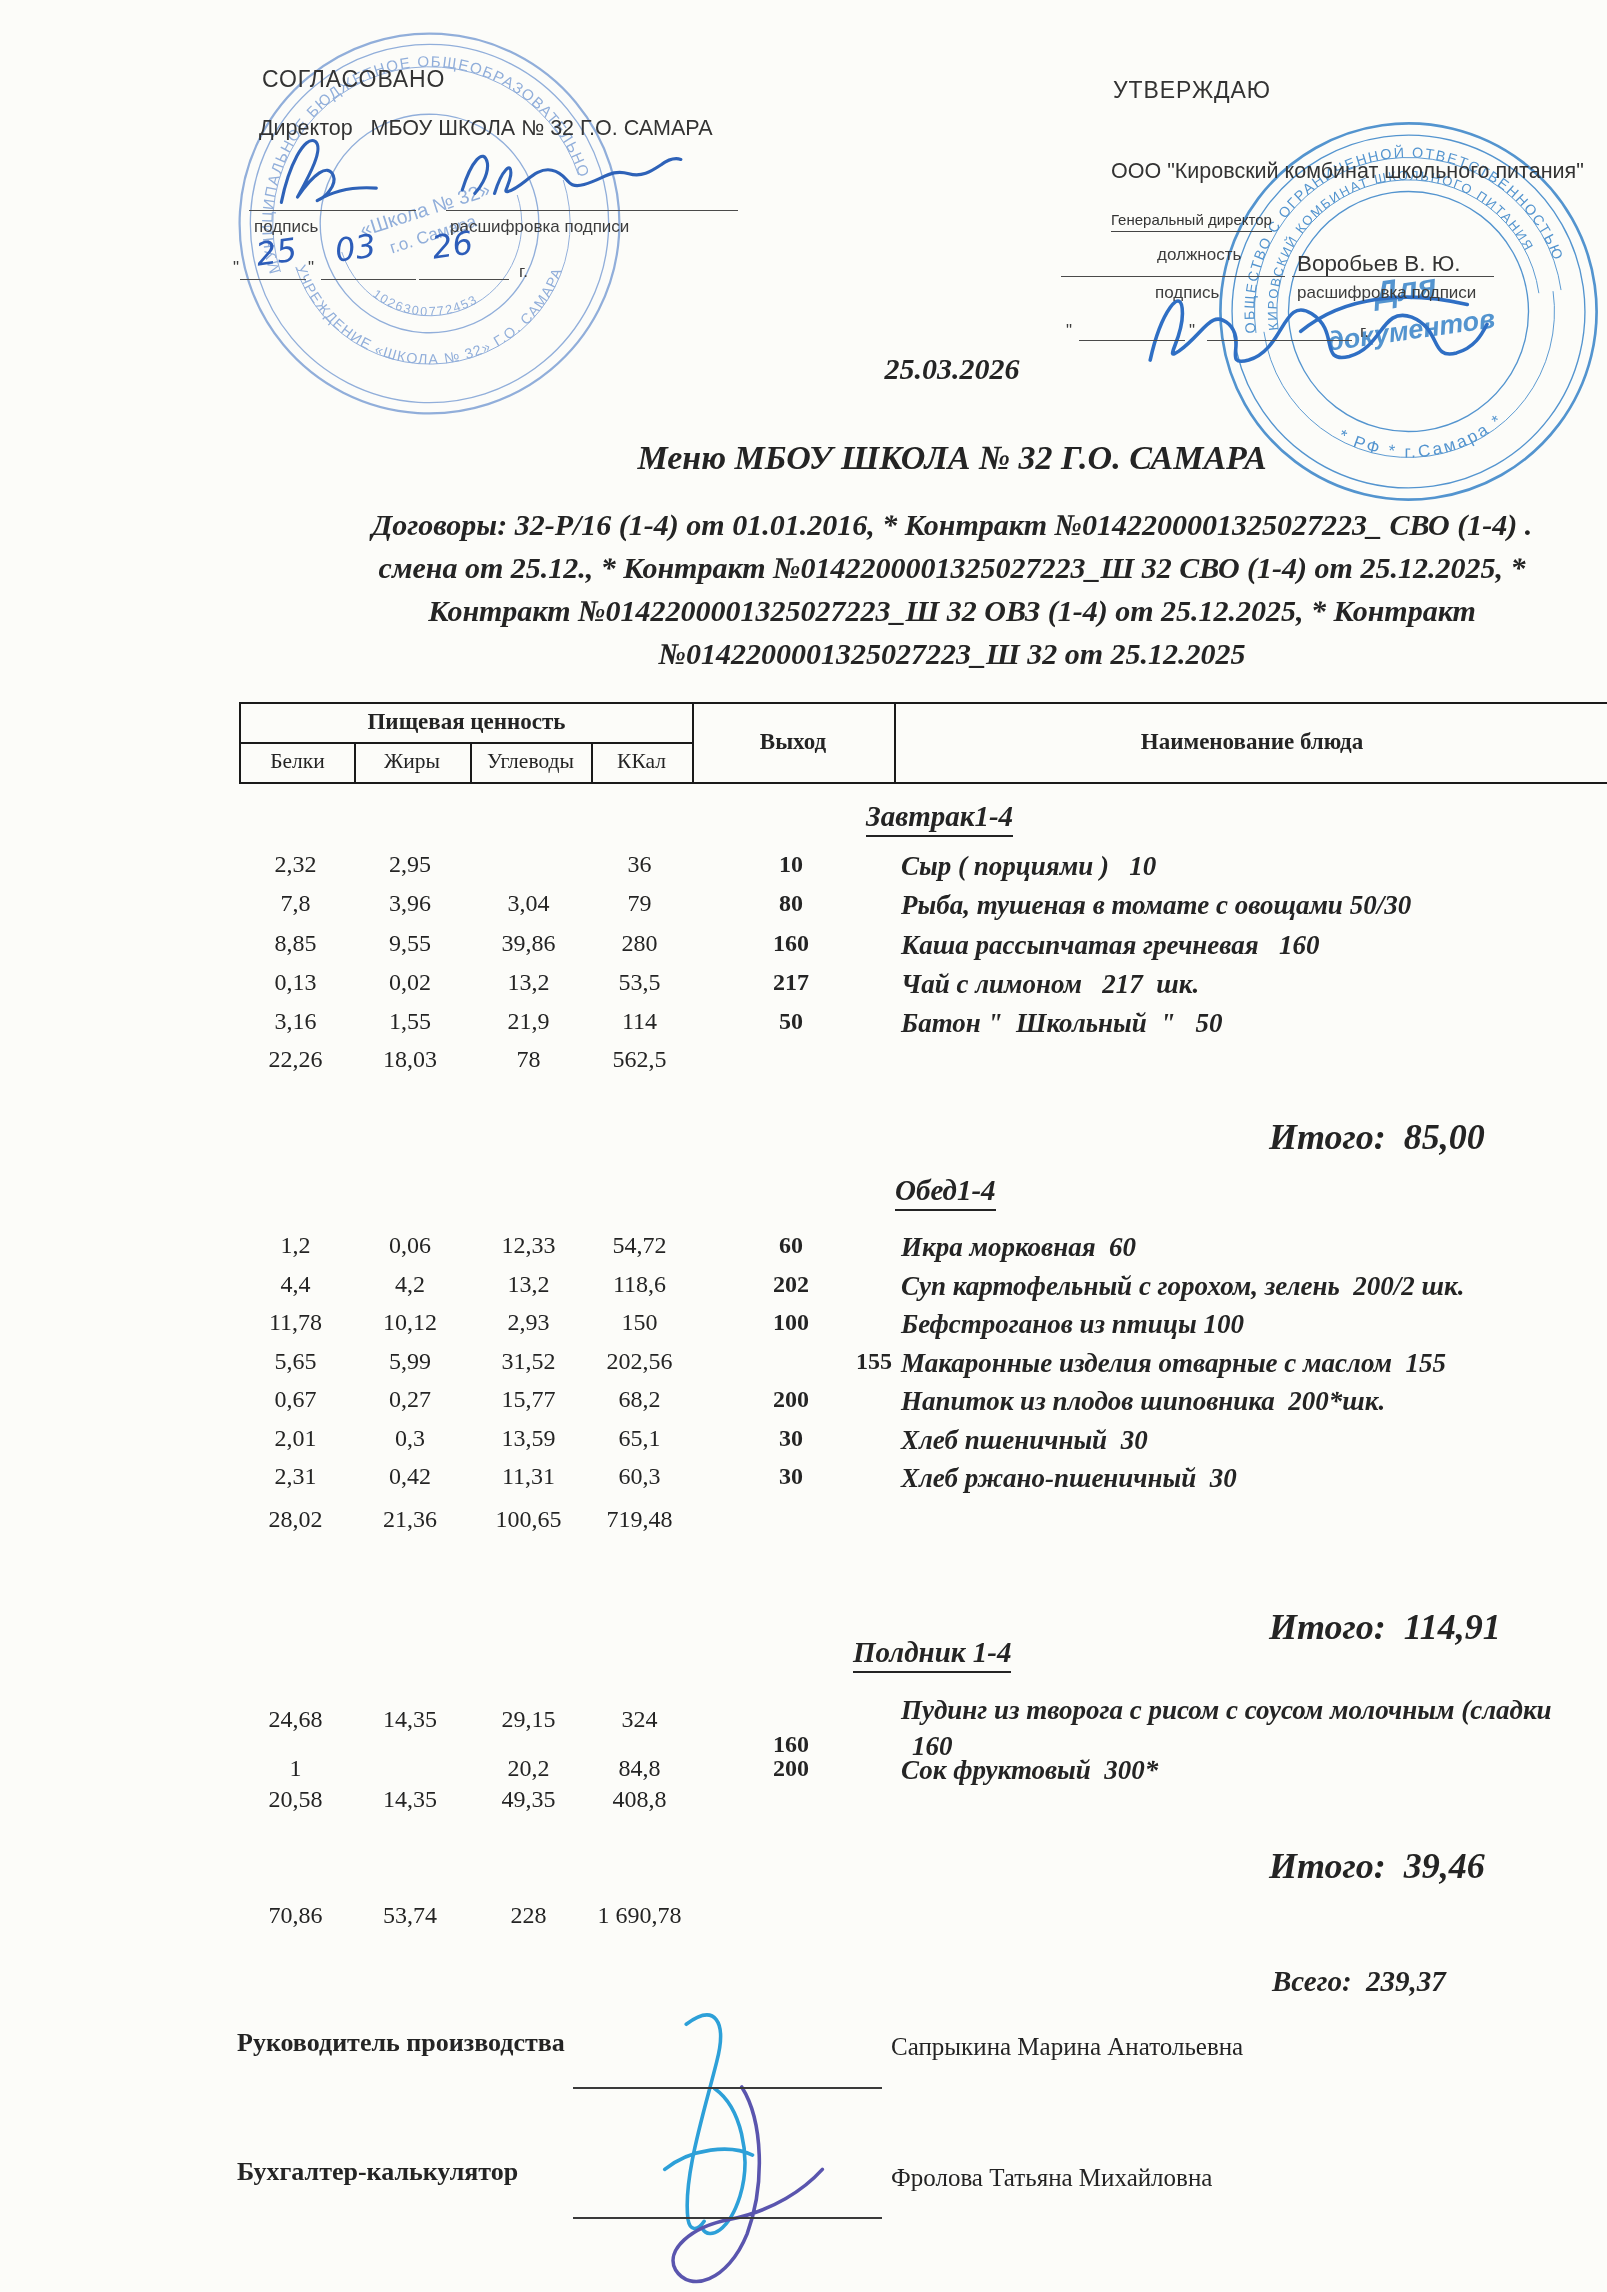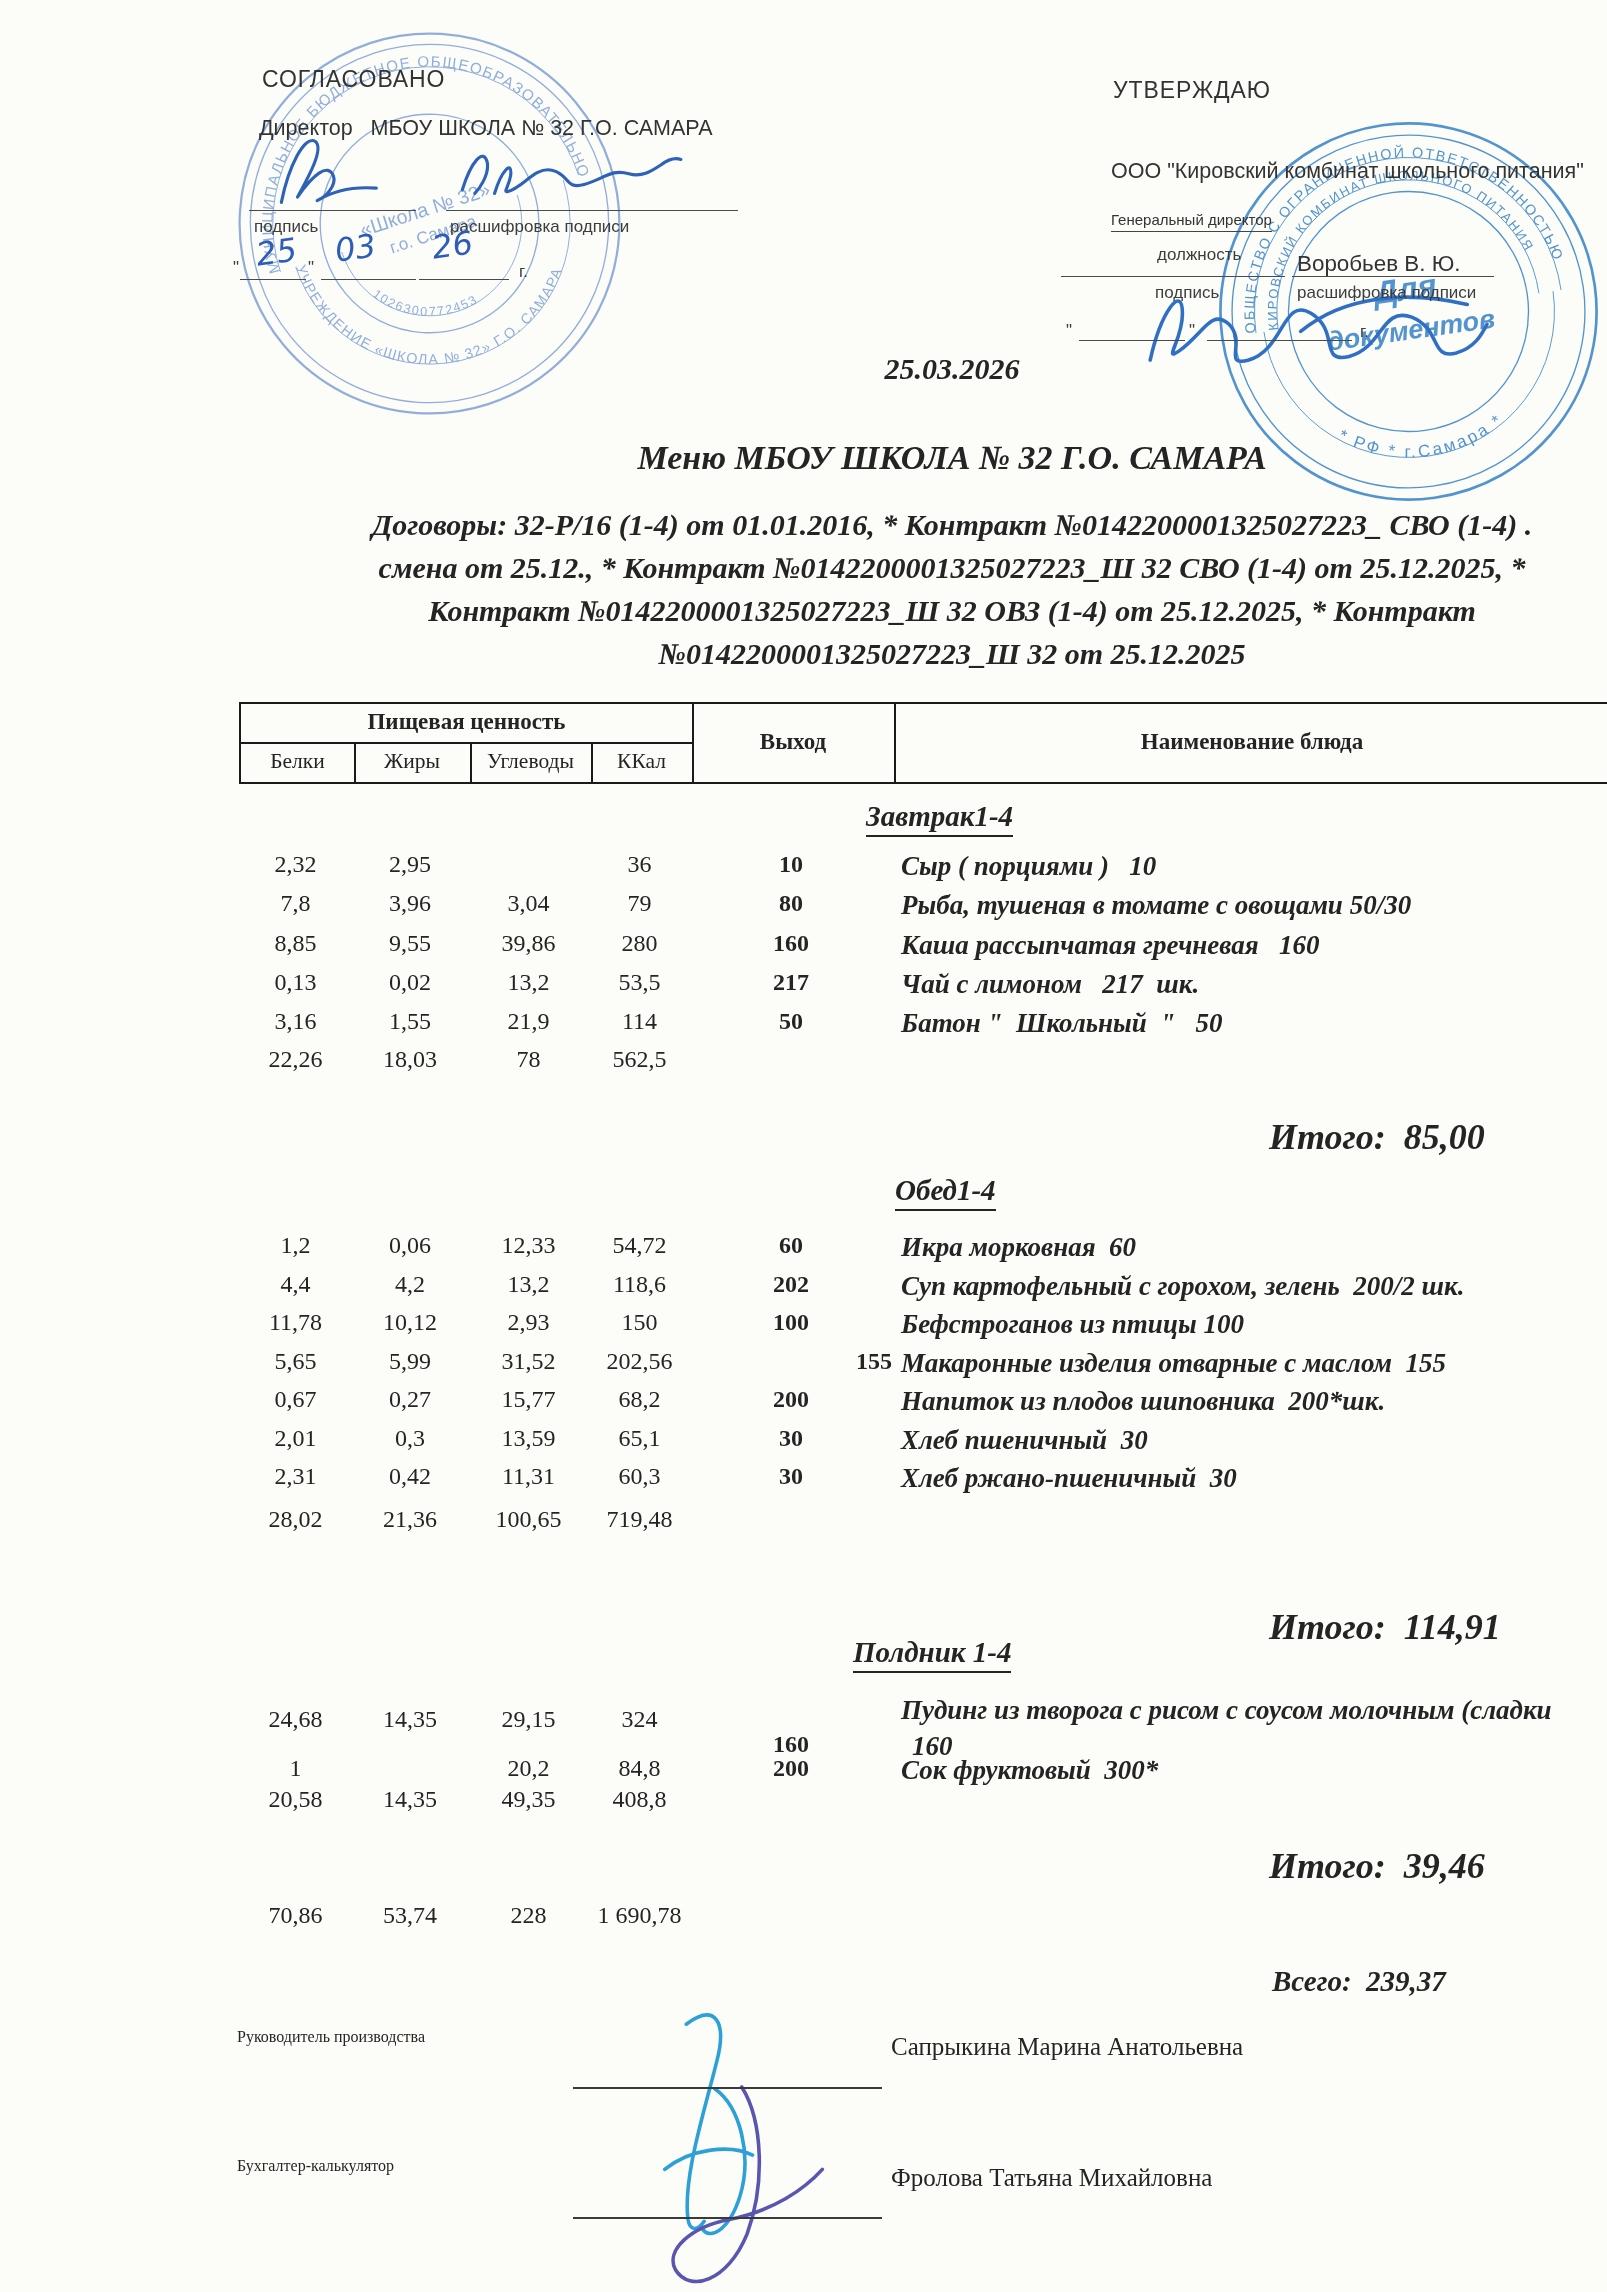--- a/index.html
+++ b/index.html
@@ -20,21 +20,21 @@
   .thead .hcell{position:absolute;text-align:center;font-size:23px;font-weight:bold;}
   .thead .hsub{position:absolute;text-align:center;font-size:21.5px;font-weight:normal;}
   .menu-row{position:absolute;left:0;display:flex;width:100%;}
   .num{display:inline-block;text-align:center;font-size:24px;white-space:pre;}
   .out{font-weight:bold;}
   .dish{flex:1;padding-left:9px;font-weight:bold;font-style:italic;font-size:27px;white-space:pre;}
   .dish-abs{position:absolute;font-weight:bold;font-style:italic;font-size:27px;white-space:pre;}
   .sec-head{position:absolute;font-size:29px;font-weight:bold;font-style:italic;border-bottom:2.7px solid #242424;padding-bottom:1.8px;white-space:pre;}
   .subtotal{position:absolute;font-size:36px;font-weight:bold;font-style:italic;white-space:pre;}
   .vsego{position:absolute;font-size:29px;font-weight:bold;font-style:italic;white-space:pre;}
-  .foot-label{position:absolute;font-size:16px;font-weight:normal;white-space:pre;}
+  .foot-label{position:absolute;font-size:26px;font-weight:bold;white-space:pre;}
   .foot-name{position:absolute;font-size:25px;white-space:pre;}
   .foot-line{position:absolute;border-bottom:2.7px solid #3a3a3a;height:0;}
   .stamp{position:absolute;}
   svg text{font-family:"Liberation Sans",sans-serif;}
 </style>
 </head>
 <body>
 
 <div id="page">
 

